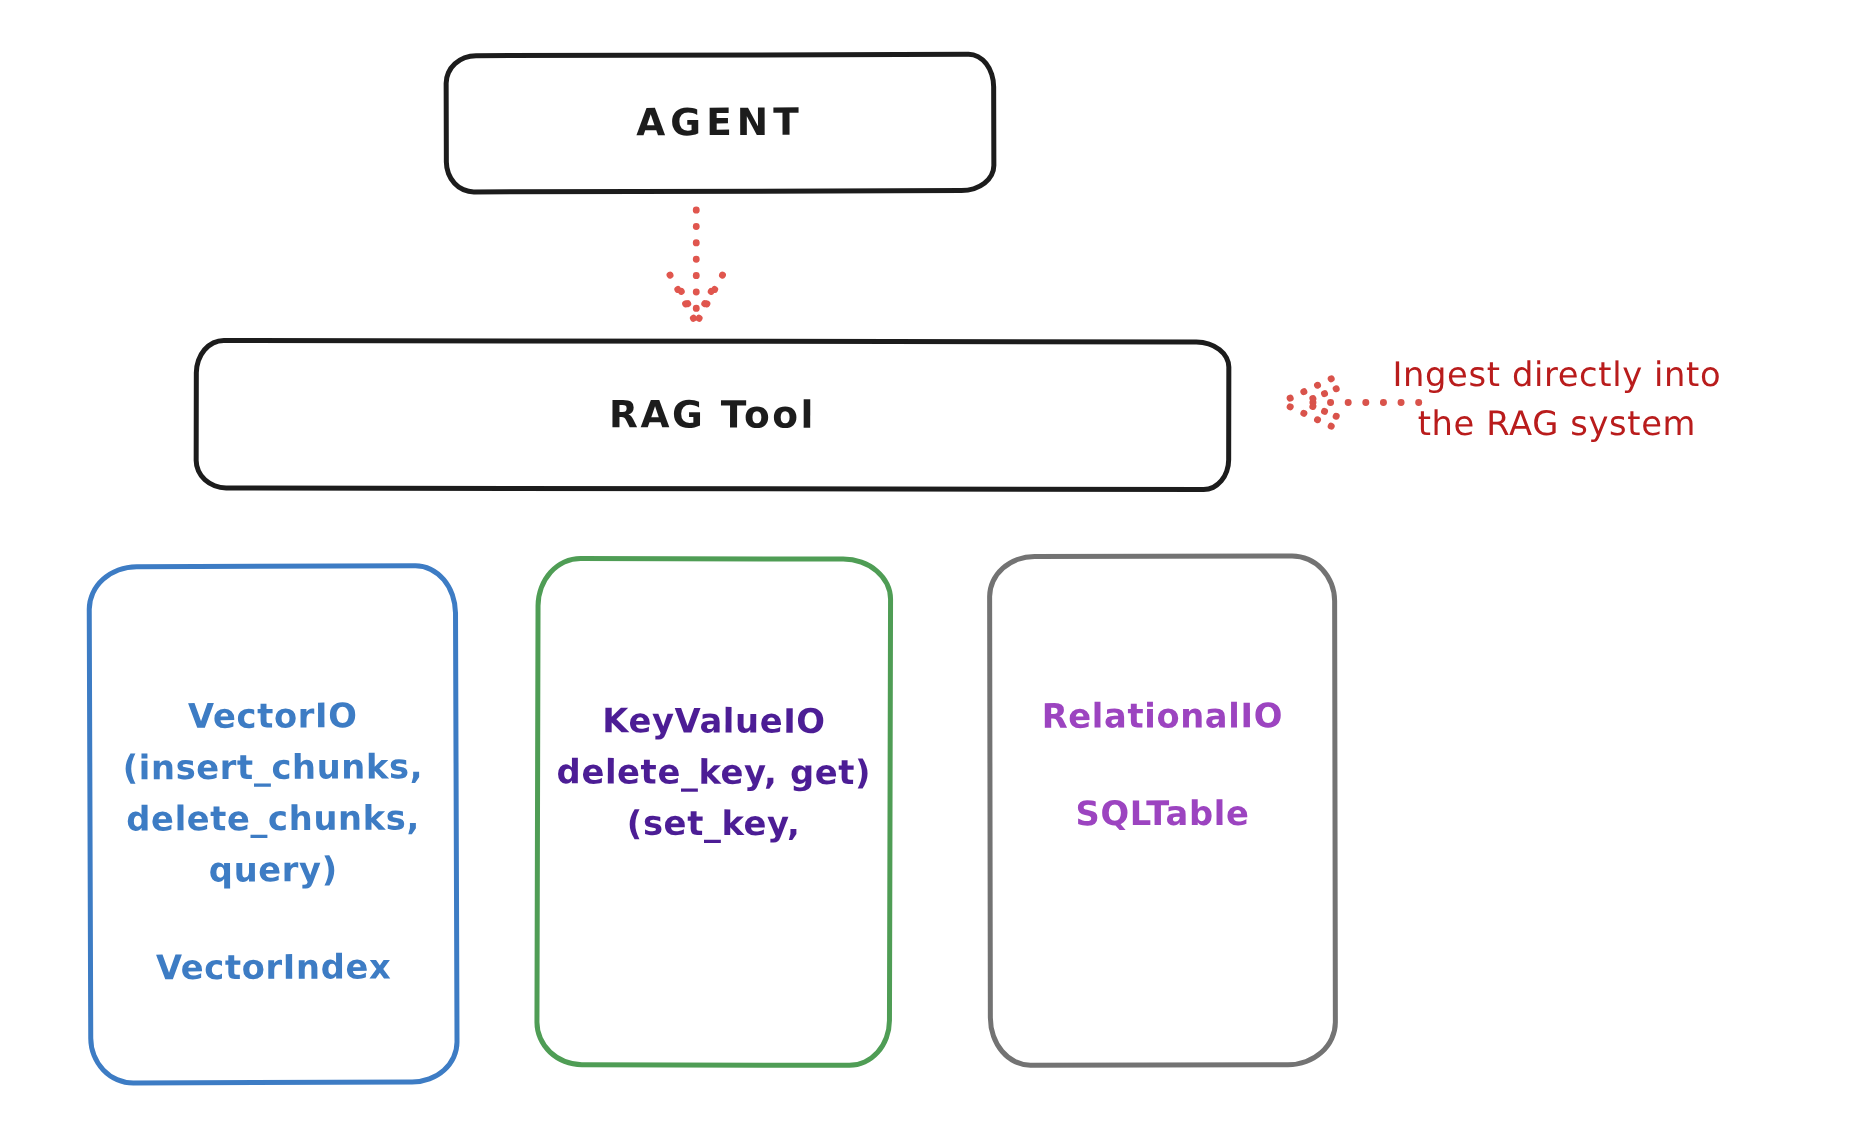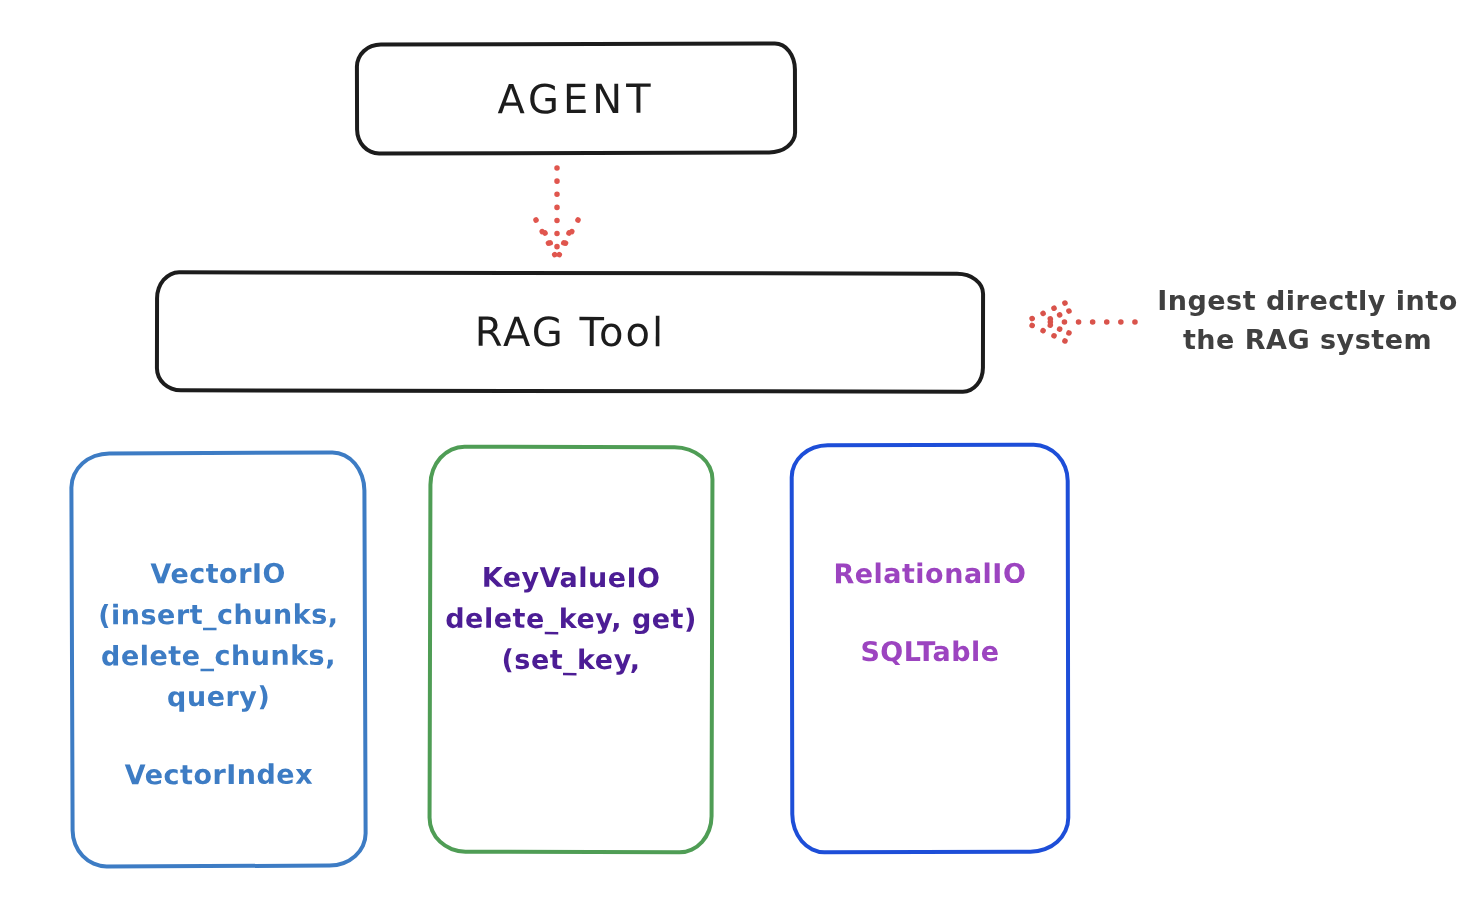--- a/index.html
+++ b/index.html
@@ -33,22 +33,22 @@
   }
   .rag-box {
     left: 155px; top: 271px;
     width: 830px; height: 122px;
     border: 4px solid #1c1c1c;
     border-radius: 24px 28px 22px 26px / 28px 22px 26px 24px;
     transform: rotate(0.1deg);
   }
   .node-label {
     color: #1c1c1c;
-    font-size: 40px;
-    font-weight: normal;
+    font-size: 30px;
+    font-weight: bold;
     letter-spacing: 4px;
   }
   .rag-label { letter-spacing: 2px; }
 
   
   .store-box {
     position: absolute;
     box-sizing: border-box;
     background: #ffffff;
     text-align: center;
@@ -63,44 +63,44 @@
   .store-green {
     left: 428px; top: 445px;
     width: 286px; height: 409px;
     border: 4px solid #4f9d55;
     border-radius: 36px 40px 34px 38px / 40px 34px 38px 36px;
     transform: rotate(0.15deg);
   }
   .store-purple {
     left: 790px; top: 443px;
     width: 280px; height: 411px;
-    border: 4px solid #1d4ed8;
+    border: 4px solid #737373;
     border-radius: 38px 36px 40px 34px / 34px 38px 36px 40px;
     transform: rotate(-0.1deg);
   }
   .store-text {
     font-size: 27px;
     font-weight: 600;
     line-height: 41px;
     letter-spacing: 0.5px;
   }
   .store-blue  .store-text { color: #3d7cc4; padding-top: 98px;  }
   .store-green .store-text { color: #4c1d95; padding-top: 108px; }
   .store-purple .store-text{ color: #9c44c0; padding-top: 106px; }
   .index-label { display: block; margin-top: 37px; }
 
   
   .annotation {
     position: absolute;
-    left: 1135px; top: 281px;
+    left: 1073px; top: 281px;
     width: 345px;
     text-align: center;
-    color: #404040;
+    color: #b91c1c;
     font-size: 27px;
-    font-weight: bold;
+    font-weight: normal;
     line-height: 39px;
     letter-spacing: 0.5px;
   }
 
   .arrow-svg { position: absolute; }
   .arrow-down { left: 519px; top: 160px; }
   .arrow-left { left: 1013px; top: 293px; }
 </style>
 </head>
 <body>

